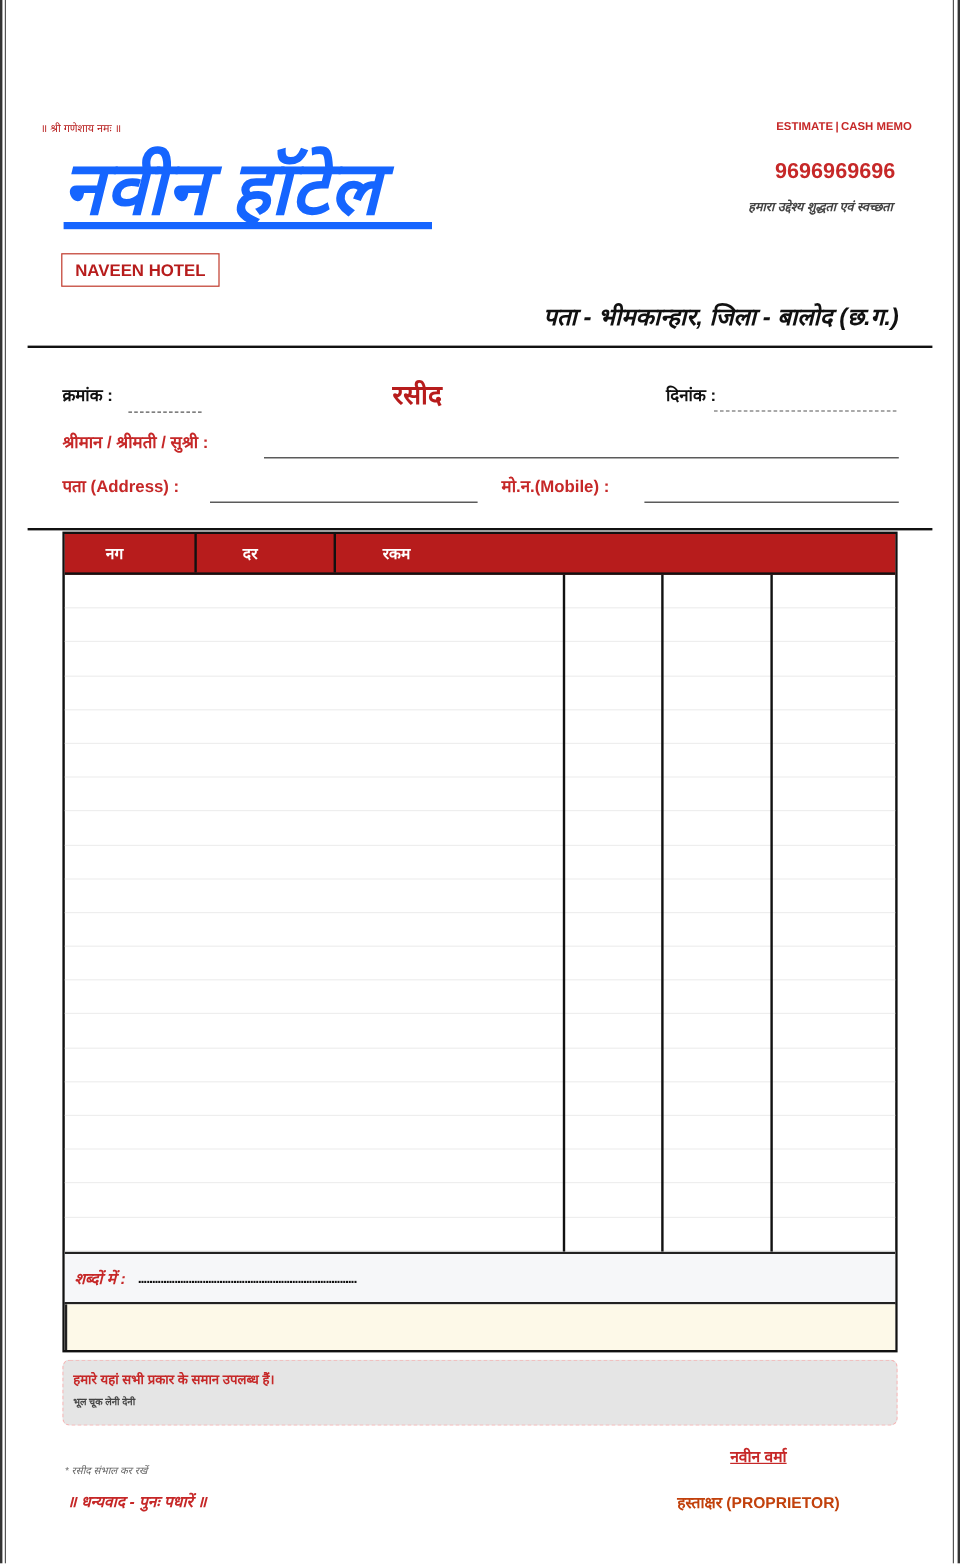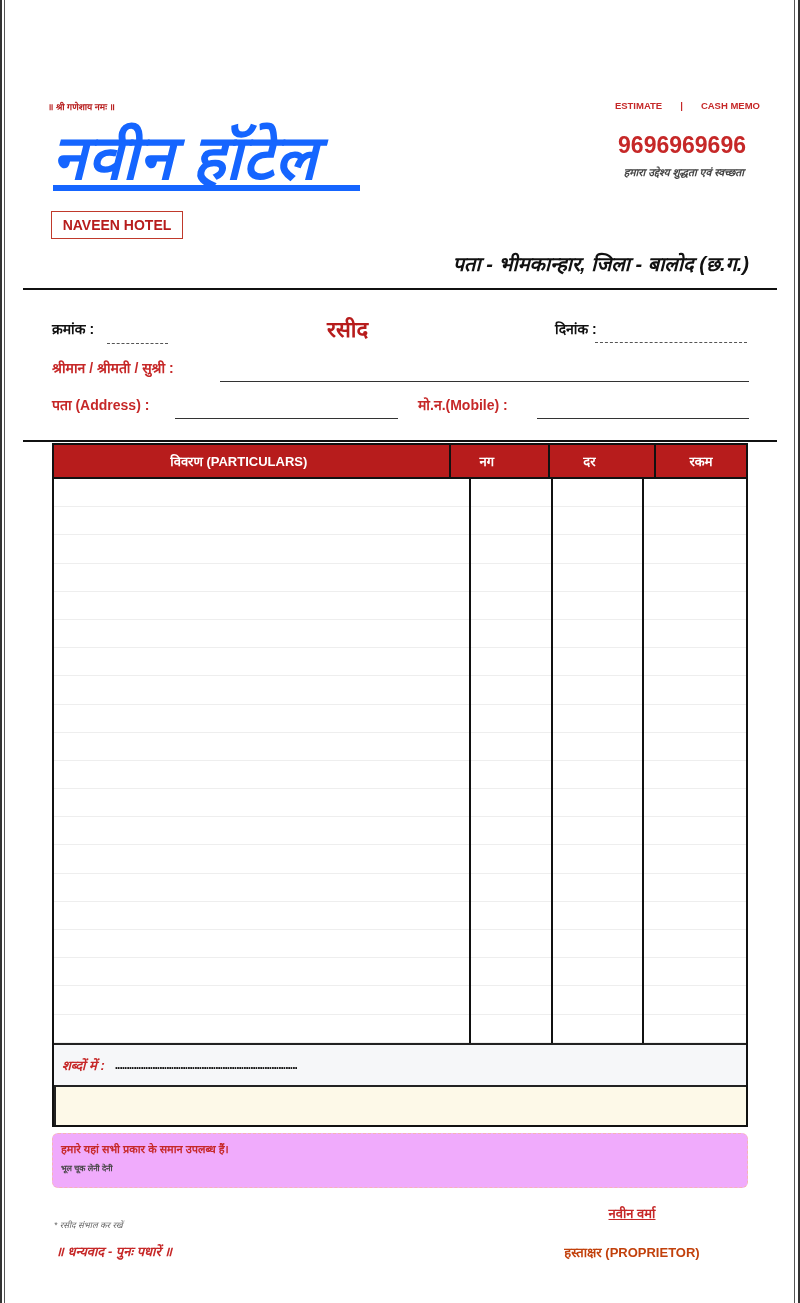--- a/index.html
+++ b/index.html
@@ -6,31 +6,31 @@
   html, body { width: 800px; height: 1303px; background: #ffffff; overflow: hidden; }
   body { position: relative; font-family: "Liberation Sans", "DejaVu Sans", sans-serif; color: #111; }
 
   .edge-left { position: absolute; left: 0; top: 0; width: 5px; height: 1303px;
     border-left: 2px solid #333; border-right: 1px solid #555; }
   .edge-right { position: absolute; left: 794px; top: 0; width: 6px; height: 1303px;
     border-left: 1px solid #555; border-right: 2px solid #333; }
 
   .abs { position: absolute; }
 
-  .ganesh { left: 48px; top: 100px; font-size: 9px; font-weight: bold; color: #b71c1c; }
+  .ganesh { left: 34px; top: 100px; font-size: 9px; font-weight: normal; color: #b71c1c; }
   .hotel-hi { left: 52px; top: 118px; font-size: 62px; font-weight: bold; font-style: italic;
     color: #1565ff; line-height: 80px; letter-spacing: 1px; }
   .hotel-hi-underline { left: 53px; top: 185px; width: 307px; height: 6px; background: #1565ff; }
   .hotel-en-box { left: 51px; top: 211px; width: 132px; height: 28px; border: 1.5px solid #c0392b;
     display: flex; align-items: center; justify-content: center; }
   .hotel-en { font-size: 14px; font-weight: bold; color: #b71c1c; }
 
   .doc-type { left: 600px; top: 100px; width: 160px; font-size: 9.5px; font-weight: bold; color: #c62828;
-    display: flex; justify-content: flex-end; gap: 18px; white-space: nowrap; }
-  .phone { left: 600px; top: 132px; width: 146px; text-align: right; font-size: 23px; font-weight: bold; color: #c62828; }
+    display: flex; justify-content: flex-end; gap: 2px; white-space: nowrap; }
+  .phone { left: 600px; top: 132px; width: 146px; text-align: right; font-size: 18px; font-weight: bold; color: #c62828; }
   .motto { left: 560px; top: 165px; width: 184px; text-align: right; font-size: 10.5px; font-style: italic; font-weight: bold; color: #444; }
 
   .address { left: 380px; top: 250px; width: 369px; text-align: right; font-size: 20px; font-weight: bold;
     font-style: italic; color: #111; }
 
   .hr-top { left: 23px; top: 288px; width: 754px; height: 2px; background: #111; }
 
   .lbl-black { font-size: 14px; font-weight: bold; color: #111; }
   .lbl-red { font-size: 14px; font-weight: bold; color: #c62828; }
 
@@ -61,21 +61,21 @@
   .vline { position: absolute; top: 0; height: 564px; width: 2px; background: #111; }
 
   .words-row { height: 42px; border-top: 2px solid #222; background: #f6f7f9; display: flex; align-items: center; padding-left: 8px; }
   .words-label { font-size: 13px; font-weight: bold; font-style: italic; color: #c62828; }
   .words-dots { margin-left: 10px; font-size: 12px; font-weight: bold; color: #111; letter-spacing: -1px; white-space: nowrap; }
   .total-row { height: 40px; border-top: 2px solid #222; display: flex; }
   .total-label-cell { width: 498px; background: #f1f2f4; display: flex; align-items: center; justify-content: flex-end; padding-right: 14px; }
   .total-label { font-size: 13px; font-weight: bold; color: #c62828; }
   .total-value-cell { flex: 1; border-left: 2px solid #222; background: #fdf9e8; }
 
-  .note-box { left: 52px; top: 1133px; width: 696px; height: 55px; background: #f0abfc;
+  .note-box { left: 52px; top: 1133px; width: 696px; height: 55px; background: #e5e5e5;
     border: 1px dashed #f5b5b5; border-radius: 6px; padding: 7px 0 0 8px; }
   .note-main { font-size: 11px; font-weight: bold; color: #c62828; }
   .note-sub { font-size: 8px; font-weight: bold; color: #444; margin-top: 6px; }
 
   .keep-receipt { left: 54px; top: 1219px; font-size: 8.5px; font-style: italic; color: #666; }
   .thanks { left: 56px; top: 1242px; font-size: 13px; font-weight: bold; font-style: italic; color: #c62828; }
   .owner { left: 560px; top: 1204px; width: 144px; text-align: center; font-size: 13px; font-weight: bold; color: #c62828; text-decoration: underline; }
   .signature { left: 540px; top: 1243px; width: 184px; text-align: center; font-size: 13px; font-weight: bold; color: #c2410c; }
 </style>
 </head>
@@ -112,21 +112,20 @@
 <div class="abs name-line"></div>
 <div class="abs addr-label lbl-red">पता (Address) :</div>
 <div class="abs addr-line"></div>
 <div class="abs mobile-label lbl-red">मो.न.(Mobile) :</div>
 <div class="abs mobile-line"></div>
 
 <div class="abs hr-mid"></div>
 
 <div class="abs table">
   <div class="thead">
-    <div class="th c1">विवरण (PARTICULARS)</div>
     <div class="th c2">नग</div>
     <div class="th c3">दर</div>
     <div class="th c4">रकम</div>
   </div>
   <div class="tbody" id="tbody">
       <div class="row"></div>
       <div class="row"></div>
       <div class="row"></div>
       <div class="row"></div>
       <div class="row"></div>

